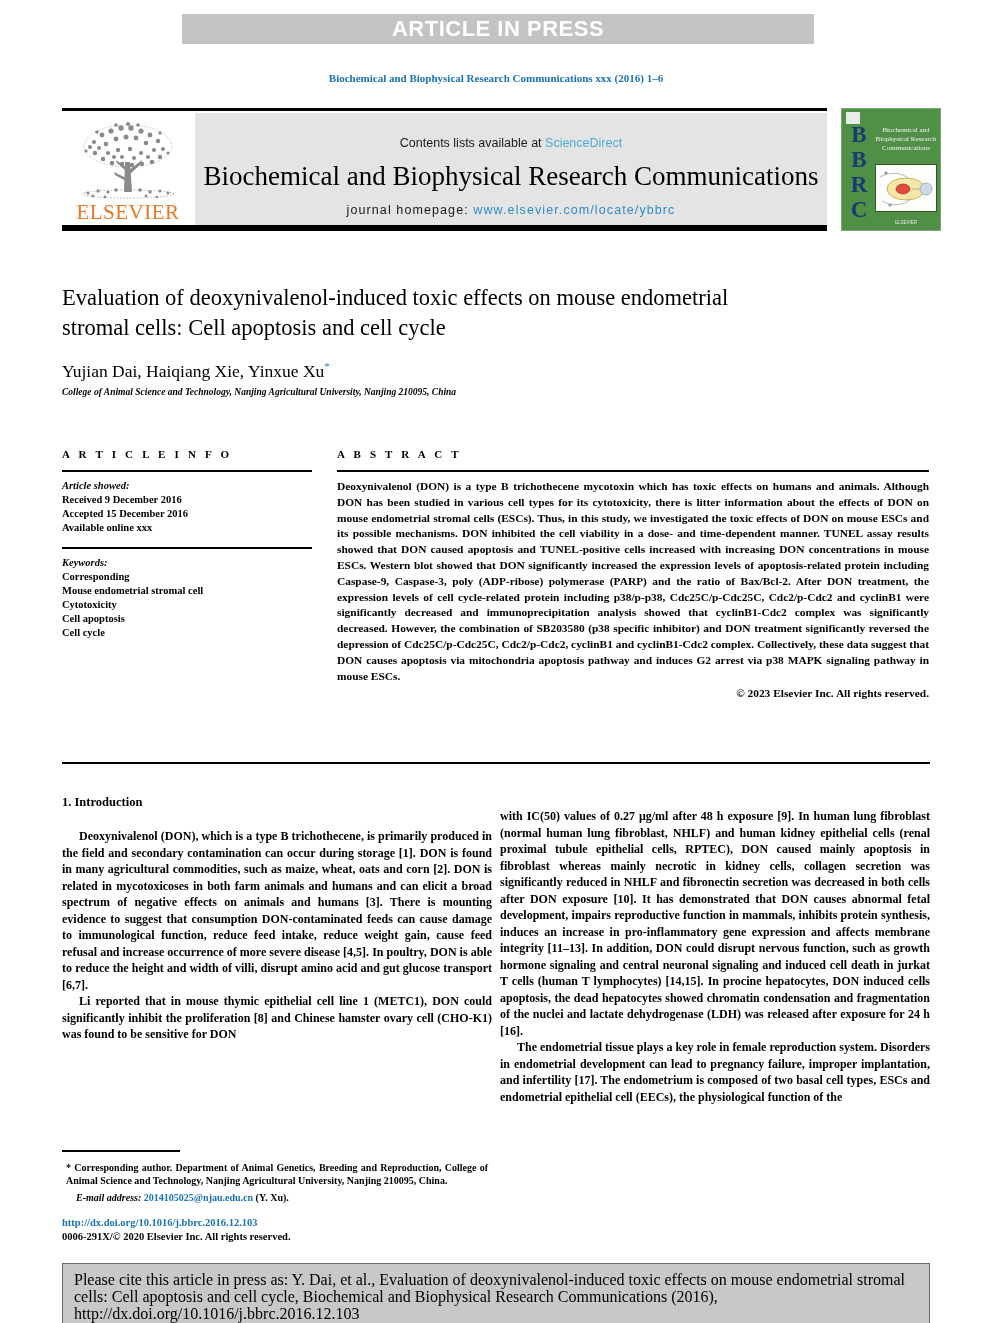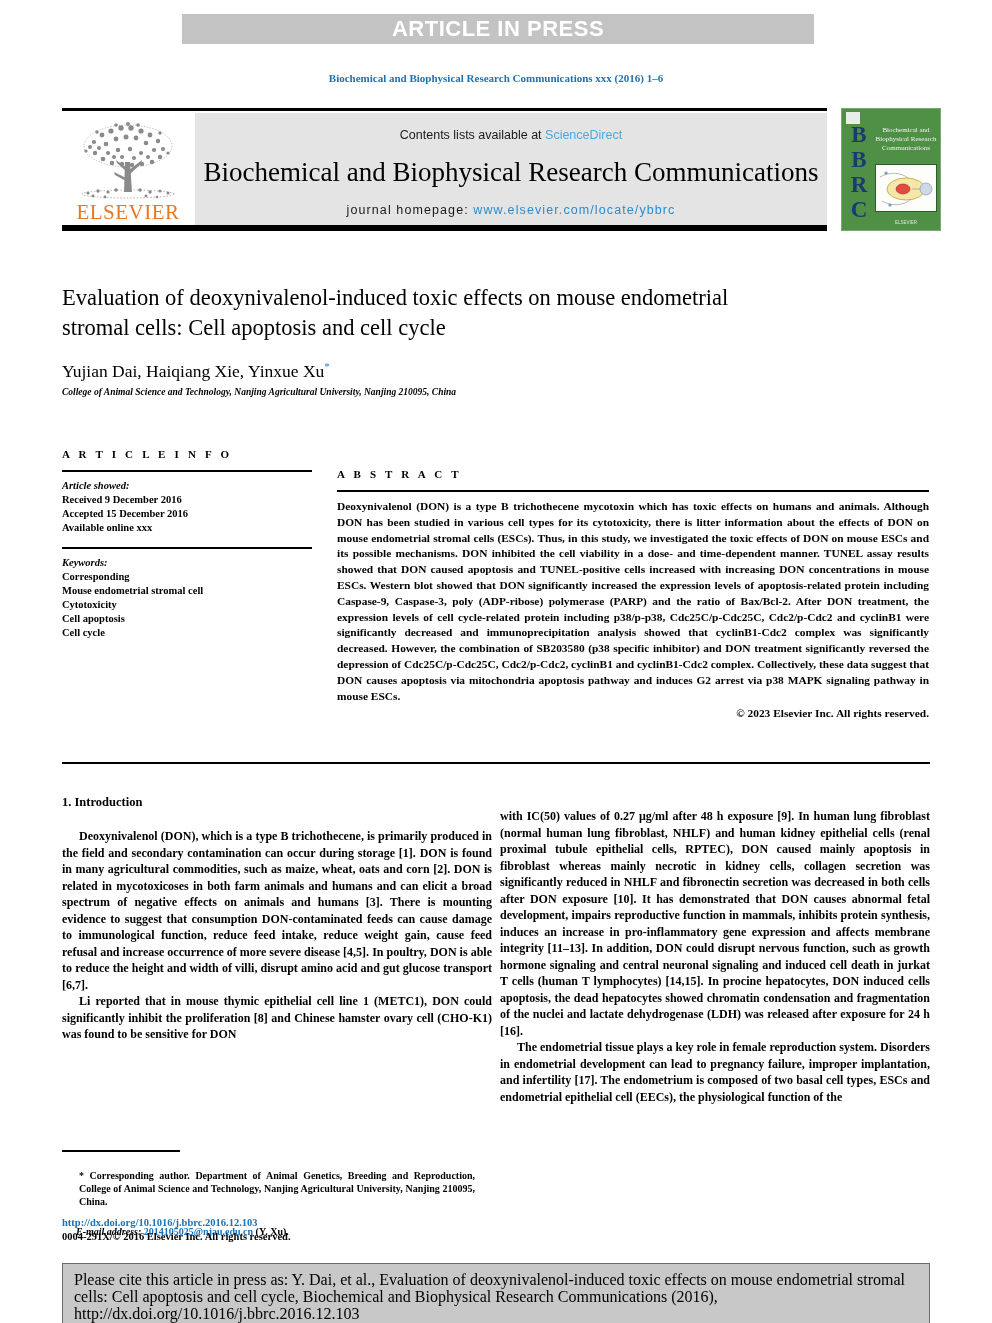--- a/index.html
+++ b/index.html
@@ -100,21 +100,21 @@
     position: absolute;
     left: 133px;
     top: 5px;
     width: 632px;
     height: 112px;
     background: #e4e4e4;
     display: flex;
     flex-direction: column;
     align-items: center;
     justify-content: space-between;
-    padding: 15px 0 8px 0;
+    padding: 23px 0 8px 0;
     box-sizing: border-box;
   }
   .contents-line {
     font-family: "Liberation Sans", sans-serif;
     font-size: 12.5px;
     color: #1a1a1a;
   }
   .contents-line .sd-link {
     color: #4ea8df;
   }
@@ -233,21 +233,21 @@
   
   .info-col {
     position: absolute;
     left: 62px;
     top: 448px;
     width: 250px;
   }
   .abstract-col {
     position: absolute;
     left: 337px;
-    top: 468px;
+    top: 448px;
     width: 592px;
   }
   .sec-head {
     font-family: "Liberation Serif", serif;
     font-weight: bold;
     font-size: 11px;
     letter-spacing: 3.2px;
     color: #000;
   }
   .thin-rule {
@@ -341,21 +341,21 @@
     background: #000;
     margin-bottom: 9px;
   }
   .footnote-text {
     font-family: "Liberation Serif", serif;
     font-weight: bold;
     font-size: 10px;
     line-height: 13.2px;
     text-align: justify;
     color: #000;
-    margin: 17px;
+    margin: 4px;
   }
   .footnote-email {
     font-family: "Liberation Serif", serif;
     font-weight: bold;
     font-size: 10px;
     line-height: 13.2px;
     margin: 1px 0 0 0;
     text-indent: 14px;
     color: #000;
   }
@@ -564,18 +564,18 @@
 </div>
 
 <div class="footnote">
   <div class="footnote-rule"></div>
   <p class="footnote-text">* Corresponding author. Department of Animal Genetics, Breeding and Reproduction, College of Animal Science and Technology, Nanjing Agricultural University, Nanjing 210095, China.</p>
   <p class="footnote-email"><span class="ital">E-mail address:</span> <span class="mail">2014105025@njau.edu.cn</span> <span>(Y. Xu).</span></p>
 </div>
 
 <div class="doi-block">
   <div class="doi-link">http://dx.doi.org/10.1016/j.bbrc.2016.12.103</div>
-  <div class="issn-line">0004-291X/© 2016 Elsevier Inc. All rights reserved.</div>
+  <div class="issn-line">0006-291X/© 2020 Elsevier Inc. All rights reserved.</div>
 </div>
 
 <div class="cite-box">
   <p class="cite-text">Please cite this article in press as: Y. Dai, et al., Evaluation of deoxynivalenol-induced toxic effects on mouse endometrial stromal cells: Cell apoptosis and cell cycle, Biochemical and Biophysical Research Communications (2016), http://dx.doi.org/10.1016/j.bbrc.2016.12.103</p>
 </div>
 
 </body></html>

